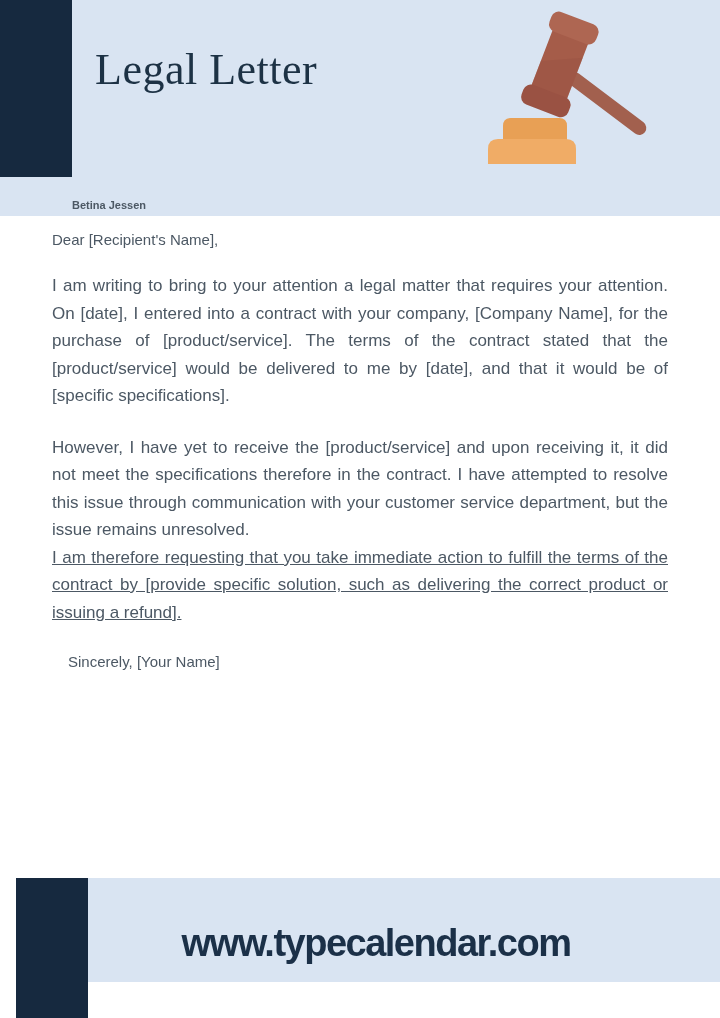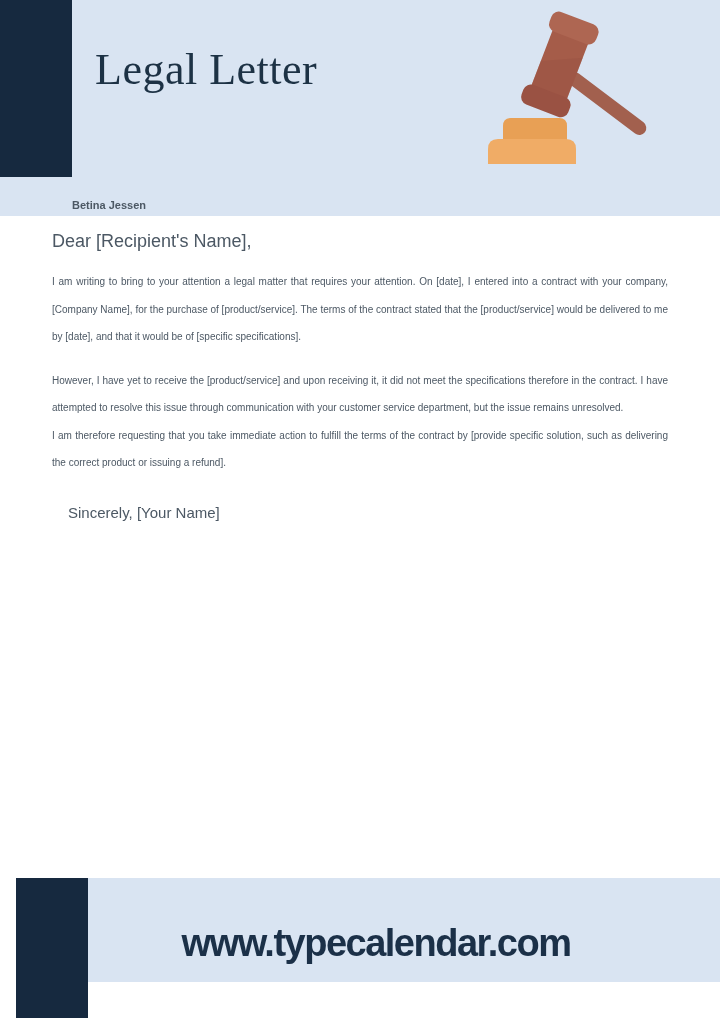--- a/index.html
+++ b/index.html
@@ -35,26 +35,26 @@
     color:var(--title_navy,#1d3245);
   }
   .gavel{position:absolute;left:478px;top:8px;width:190px;height:162px;}
   
   .letter{
     position:absolute;left:52px;top:177px;width:616px;
     color:var(--body_text,#4c5864);
   }
   .date{margin:49px 0 0 20px;font-size:12px;}
   .sender{margin:22px 0 0 20px;font-size:11px;font-weight:bold;}
-  .salutation{margin:20px 0 7px;font-size:18px;}
+  .salutation{margin:20px 0 7px;font-size:15px;}
   .para{
-    margin:16px 0 0;font-size:10px;line-height:27.5px;
+    margin:24px 0 0;font-size:17px;line-height:27.5px;
     text-align:justify;text-justify:inter-word;
   }
-  .para.flush{margin-top:0;}
+  .para.flush{margin-top:0;text-decoration:underline;}
   .closing{margin:27px 16px 0;font-size:15px;}
   
   .footer{
     position:absolute;top:878px;left:16px;width:720px;height:104px;
     background:var(--panel_blue,#d9e4f2);
   }
   .footer .navy-block{top:0;height:140px;}
   .website{
     position:absolute;left:0;top:44px;width:720px;text-align:center;
     font-weight:bold;font-size:38px;letter-spacing:-1.5px;

